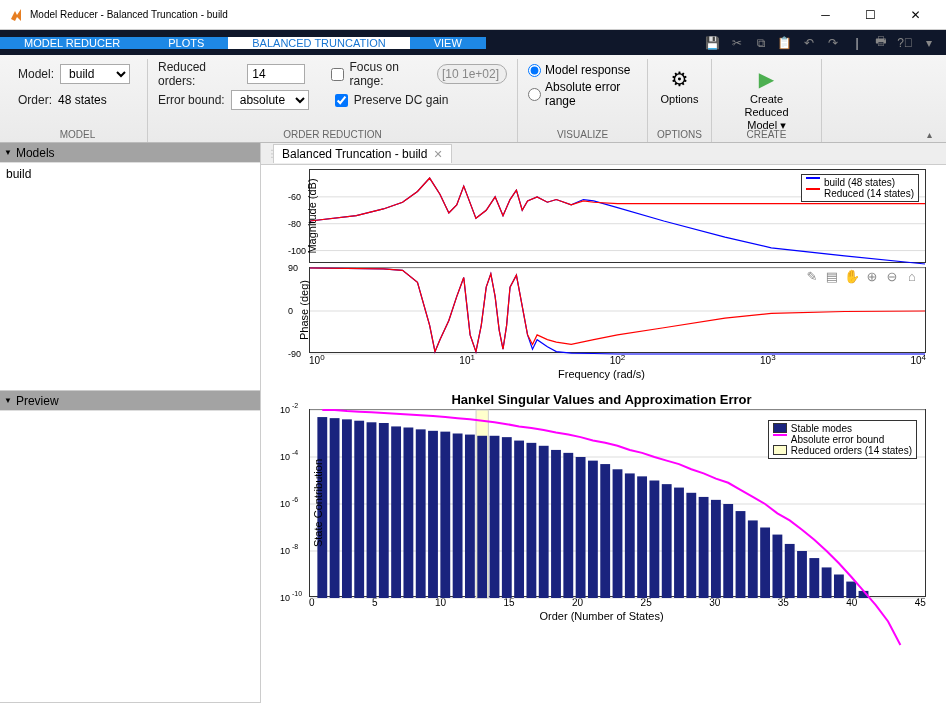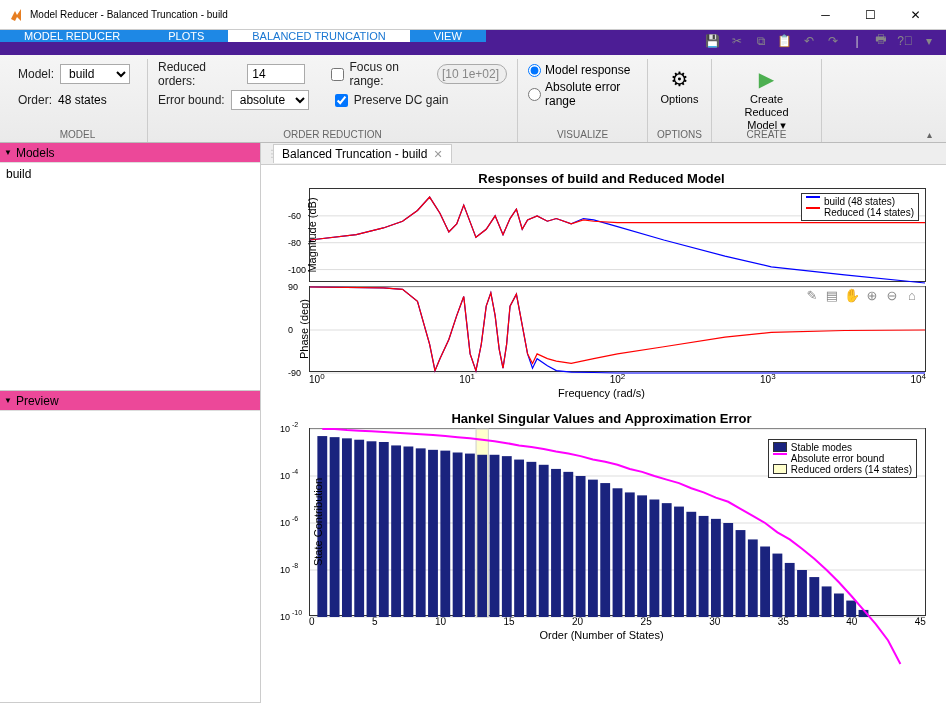--- a/index.html
+++ b/index.html
@@ -4,21 +4,21 @@
 <style>
 * { box-sizing: border-box; margin: 0; padding: 0; }
 body { font-family: "Segoe UI", Arial, sans-serif; font-size: 12px; background: #f0f0f0; width: 946px; height: 703px; overflow: hidden; }
 
 .titlebar { height: 30px; background: #fff; border-bottom: 1px solid #ccc; display: flex; align-items: center; padding: 0 8px; }
 .titlebar .logo { width: 16px; height: 16px; margin-right: 6px; }
 .titlebar .title { flex: 1; font-size: 10px; }
 .titlebar .winbtns { display: flex; gap: 0; }
 .titlebar .winbtns div { width: 45px; height: 30px; display: flex; align-items: center; justify-content: center; cursor: pointer; }
 
-.tabstrip { height: 25px; background: #4c1d95; display: flex; align-items: flex-start; position: relative; }
+.tabstrip { height: 25px; background: #0f172a; display: flex; align-items: center; position: relative; }
 .tabstrip .tab { padding: 0 24px; display: flex; align-items: center; color: #fff; font-size: 11px; cursor: pointer; text-transform: uppercase; }
 .tabstrip .tab.active { background: #fff; color: #1976d2; }
 .tabstrip .tab.blue { background: #1e88e5; }
 .tabstrip .qat { margin-left: auto; display: flex; align-items: center; gap: 6px; padding: 0 8px; color: #666; }
 .tabstrip .qat span { width: 18px; text-align: center; cursor: pointer; color: #888; }
 
 .ribbon { height: 88px; background: linear-gradient(#f5f5f5,#eaeaea); border-bottom: 1px solid #bbb; display: flex; padding: 4px 8px 0 8px; }
 .ribbon-group { border-right: 1px solid #ccc; padding: 2px 10px 0 10px; display: flex; flex-direction: column; position: relative; }
 .ribbon-group:last-child { border-right: none; }
 .ribbon-group .glabel { position: absolute; bottom: 2px; left: 0; right: 0; text-align: center; font-size: 10px; color: #666; }
@@ -29,21 +29,21 @@
 .radio-col { display: flex; flex-direction: column; gap: 3px; padding-top: 2px; }
 .radio-col label { display: flex; align-items: center; gap: 4px; font-size: 12px; }
 .bigbtn { display: flex; flex-direction: column; align-items: center; justify-content: center; padding: 4px 10px; cursor: pointer; text-align: center; font-size: 11px; }
 .bigbtn .bicon { font-size: 20px; height: 28px; display: flex; align-items: center; }
 .ribbon-corner { position: absolute; right: 6px; bottom: 2px; font-size: 10px; color: #666; cursor: pointer; }
 
 .content { display: flex; height: 560px; }
 .left-panel { width: 261px; background: #f7f7f7; border-right: 1px solid #ccc; display: flex; flex-direction: column; }
 .panel-header { height: 22px; background: #eee; border-bottom: 1px solid #ccc; display: flex; align-items: center; padding: 0 6px; font-size: 12px; }
 .panel-header .collapse { margin-left: auto; cursor: pointer; color: #666; }
-.section-header { height: 20px; background: #ec4899; border-bottom: 1px solid #ddd; display: flex; align-items: center; padding: 0 4px; font-size: 12px; cursor: pointer; }
+.section-header { height: 20px; background: #a3a3a3; border-bottom: 1px solid #ddd; display: flex; align-items: center; padding: 0 4px; font-size: 12px; cursor: pointer; }
 .section-header::before { content: "▼"; font-size: 8px; margin-right: 4px; }
 .section-body { flex: 1; background: #fff; border-bottom: 1px solid #ccc; padding: 4px 6px; font-size: 12px; overflow: auto; }
 .models-body { height: 228px; flex: none; }
 .preview-body { flex: 1; }
 
 .doc-area { flex: 1; background: #fff; display: flex; flex-direction: column; }
 .doc-tabs { height: 22px; background: #eee; border-bottom: 1px solid #ccc; display: flex; align-items: center; padding-left: 6px; }
 .doc-tab { background: #fff; border: 1px solid #ccc; border-bottom: none; padding: 2px 8px; font-size: 12px; display: flex; align-items: center; gap: 6px; }
 .doc-tab .x { color: #999; cursor: pointer; font-size: 11px; }
 .grip { width: 6px; color: #bbb; font-size: 10px; text-align: center; }
@@ -178,21 +178,20 @@
     <div class="doc-tabs">
       <div class="grip">⋮</div>
       <div class="doc-tab">
         <span>Balanced Truncation - build</span>
         <span class="x">✕</span>
       </div>
     </div>
 
     <div class="plot-area">
 
-      <div class="plot-title">Responses of build and Reduced Model</div>
       <div style="position:relative">
         <div class="chart-box" style="height:94px">
           <span class="ylabel2">Magnitude (dB)</span>
           <svg id="mag-svg" width="100%" height="94" preserveAspectRatio="none" style="overflow: visible;">
               <line x1="0" y1="26.857142857142854" x2="100%" y2="26.857142857142854" stroke="#ddd"></line>
               <text x="-22" y="29.857142857142854" font-size="9">-60</text>
               <line x1="0" y1="53.71428571428571" x2="100%" y2="53.71428571428571" stroke="#ddd"></line>
               <text x="-22" y="56.71428571428571" font-size="9">-80</text>
               <line x1="0" y1="80.57142857142857" x2="100%" y2="80.57142857142857" stroke="#ddd"></line>
               <text x="-22" y="83.57142857142857" font-size="9">-100</text>

